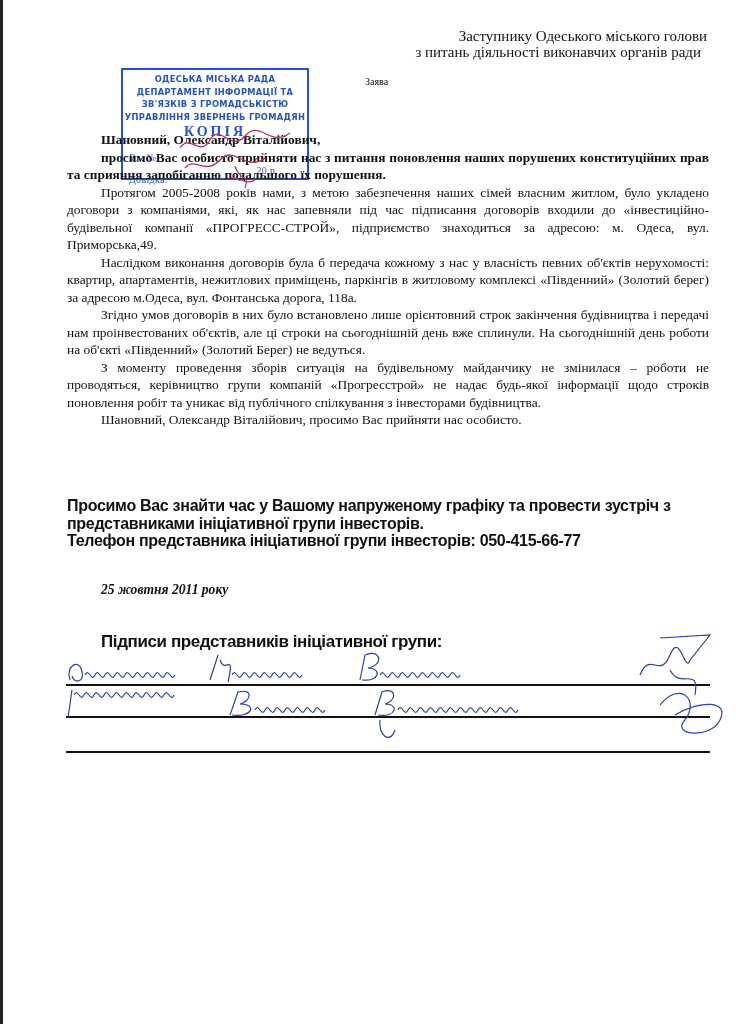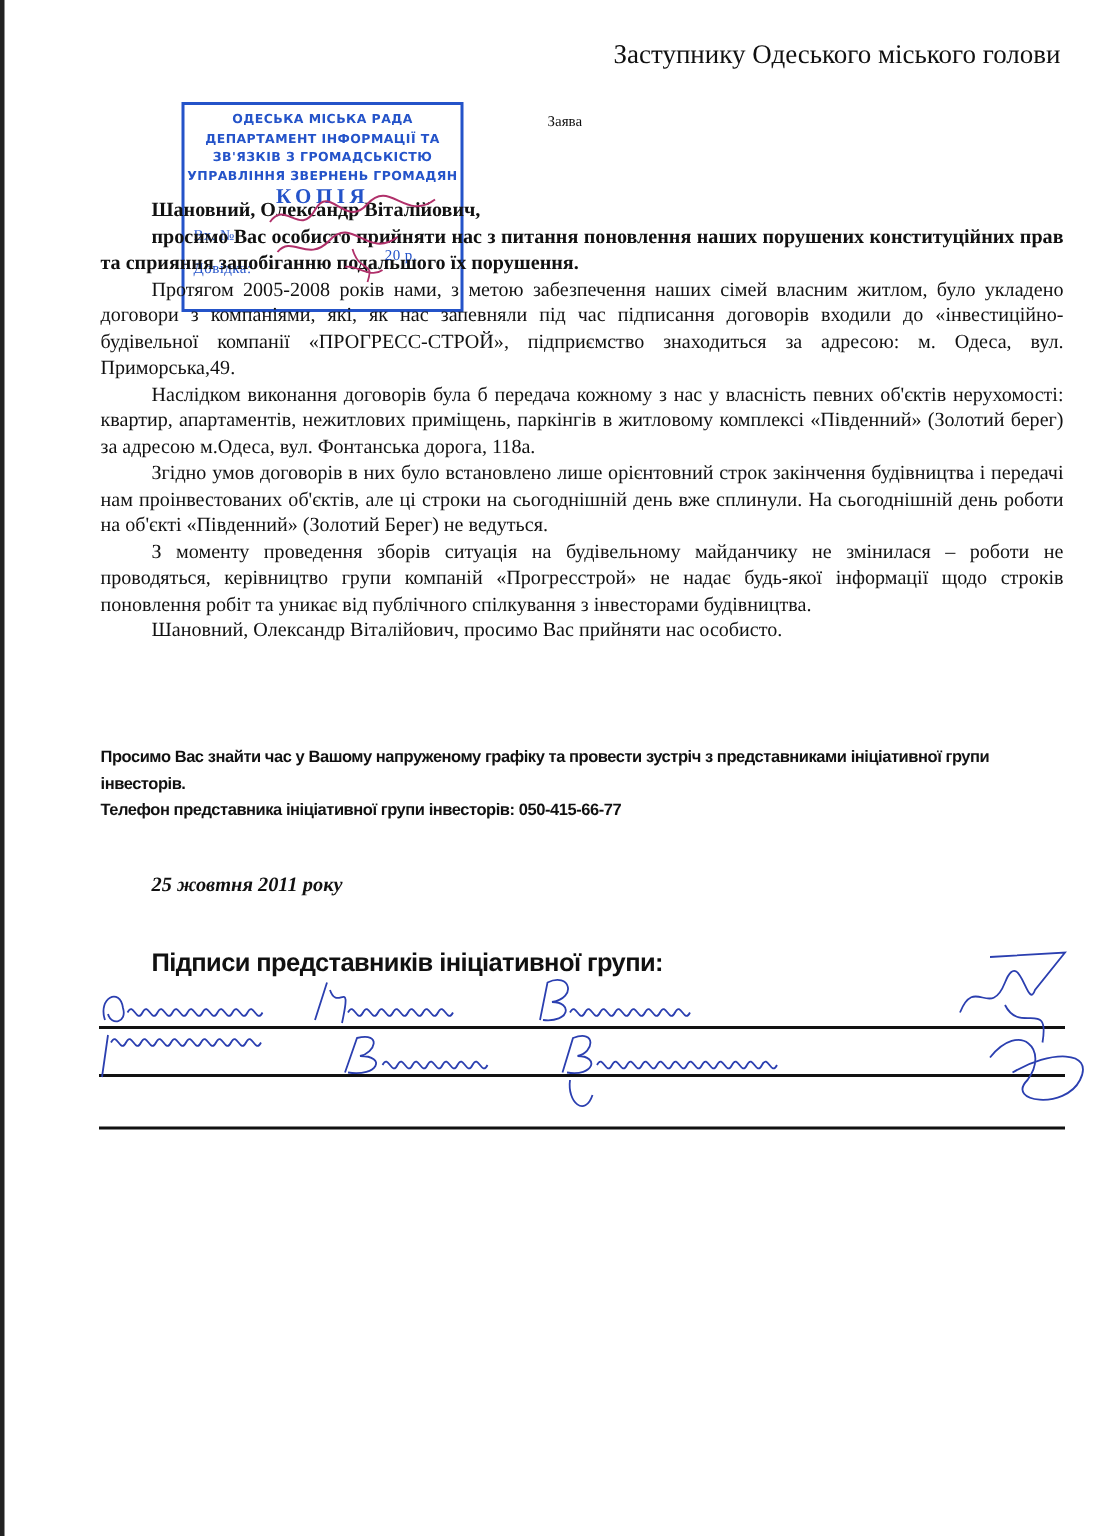--- a/index.html
+++ b/index.html
@@ -3,56 +3,57 @@
 <meta charset="utf-8">
 <style>
   html, body { margin: 0; padding: 0; }
   body {
     width: 745px; height: 1024px; position: relative; overflow: hidden;
     background: #ffffff;
     font-family: "Liberation Serif", "DejaVu Serif", serif;
     color: #111;
   }
   .edge-left { position: absolute; left: 0; top: 0; width: 3px; height: 1024px; background: #222; }
-  .addressee { position: absolute; right: 38px; top: 28px; text-align: right; font-size: 18px; line-height: 16px; }
+  .addressee { position: absolute; right: 38px; top: 28px; text-align: right; font-size: 15px; line-height: 16px; }
   .addressee .l2 { margin-right: 6px; }
   .addressee .l3 { font-weight: bold; }
   .title { position: absolute; left: 365px; top: 76px; font-size: 10px; }
 
   .stamp {
-    position: absolute; left: 121px; top: 68px; width: 188px; height: 140px;
+    position: absolute; left: 121px; top: 68px; width: 188px; height: 112px;
     border: 2px solid #2453c9; color: #2453c9; box-sizing: border-box;
     font-family: "DejaVu Sans", sans-serif; font-size: 8.3px; font-weight: bold;
     text-align: center; line-height: 12.5px; padding-top: 3px; letter-spacing: 0.3px;
   }
   .stamp .kopia { font-size: 14px; letter-spacing: 3px; margin-top: 1px; line-height: 15px; font-family: Liberation Serif, serif; }
   .stamp .small { position: absolute; font-size: 10px; font-weight: normal; font-family: "Liberation Serif", serif; text-align: center; }
   .stamp .in-no { left: 6px; top: 82px; }
   .stamp .year { right: 29px; top: 95px; }
   .stamp .note { left: 6px; top: 104px; }
   .handwrite { position: absolute; left: 175px; top: 128px; width: 120px; height: 65px; }
 
   .body-text { position: absolute; left: 67px; top: 131px; width: 642px; font-size: 13.4px; line-height: 17.5px; text-align: justify; }
   .body-text p { margin: 0; text-indent: 34px; }
   .body-text .bold { font-weight: bold; }
   .greet { padding-left: 34px; text-indent: 0 !important; }
-  .req { position: absolute; left: 67px; top: 497px; width: 650px; font-size: 11px; line-height: 17.5px; font-weight: bold; font-family: "Liberation Sans", sans-serif; letter-spacing: -0.3px; }
+  .req { position: absolute; left: 67px; top: 497px; width: 650px; font-size: 16px; line-height: 17.5px; font-weight: bold; font-family: "Liberation Sans", sans-serif; letter-spacing: -0.3px; }
   .req p { margin: 0; }
   .date { position: absolute; left: 101px; top: 582px; font-size: 13.6px; font-weight: bold; font-style: italic; }
   .sig-title { position: absolute; left: 101px; top: 632px; font-size: 17px; font-weight: bold; font-family: "Liberation Sans", sans-serif; letter-spacing: -0.4px; }
   .sig-line { position: absolute; left: 66px; width: 644px; height: 2px; background: #111; }
   .sigs { position: absolute; left: 60px; top: 620px; width: 690px; height: 150px; }
 </style>
 </head>
 <body>
 
 <div class="edge-left"></div>
 
 <div class="addressee">
   <div>Заступнику Одеського міського голови</div>
+  <div class="l2">з питань діяльності виконавчих органів ради</div>
 </div>
 
 <div class="title">Заява</div>
 
 <div class="stamp">
   <div>ОДЕСЬКА МІСЬКА РАДА</div>
   <div>ДЕПАРТАМЕНТ ІНФОРМАЦІЇ ТА</div>
   <div>ЗВ'ЯЗКІВ З ГРОМАДСЬКІСТЮ</div>
   <div>УПРАВЛІННЯ ЗВЕРНЕНЬ ГРОМАДЯН</div>
   <div class="kopia">КОПІЯ</div>

